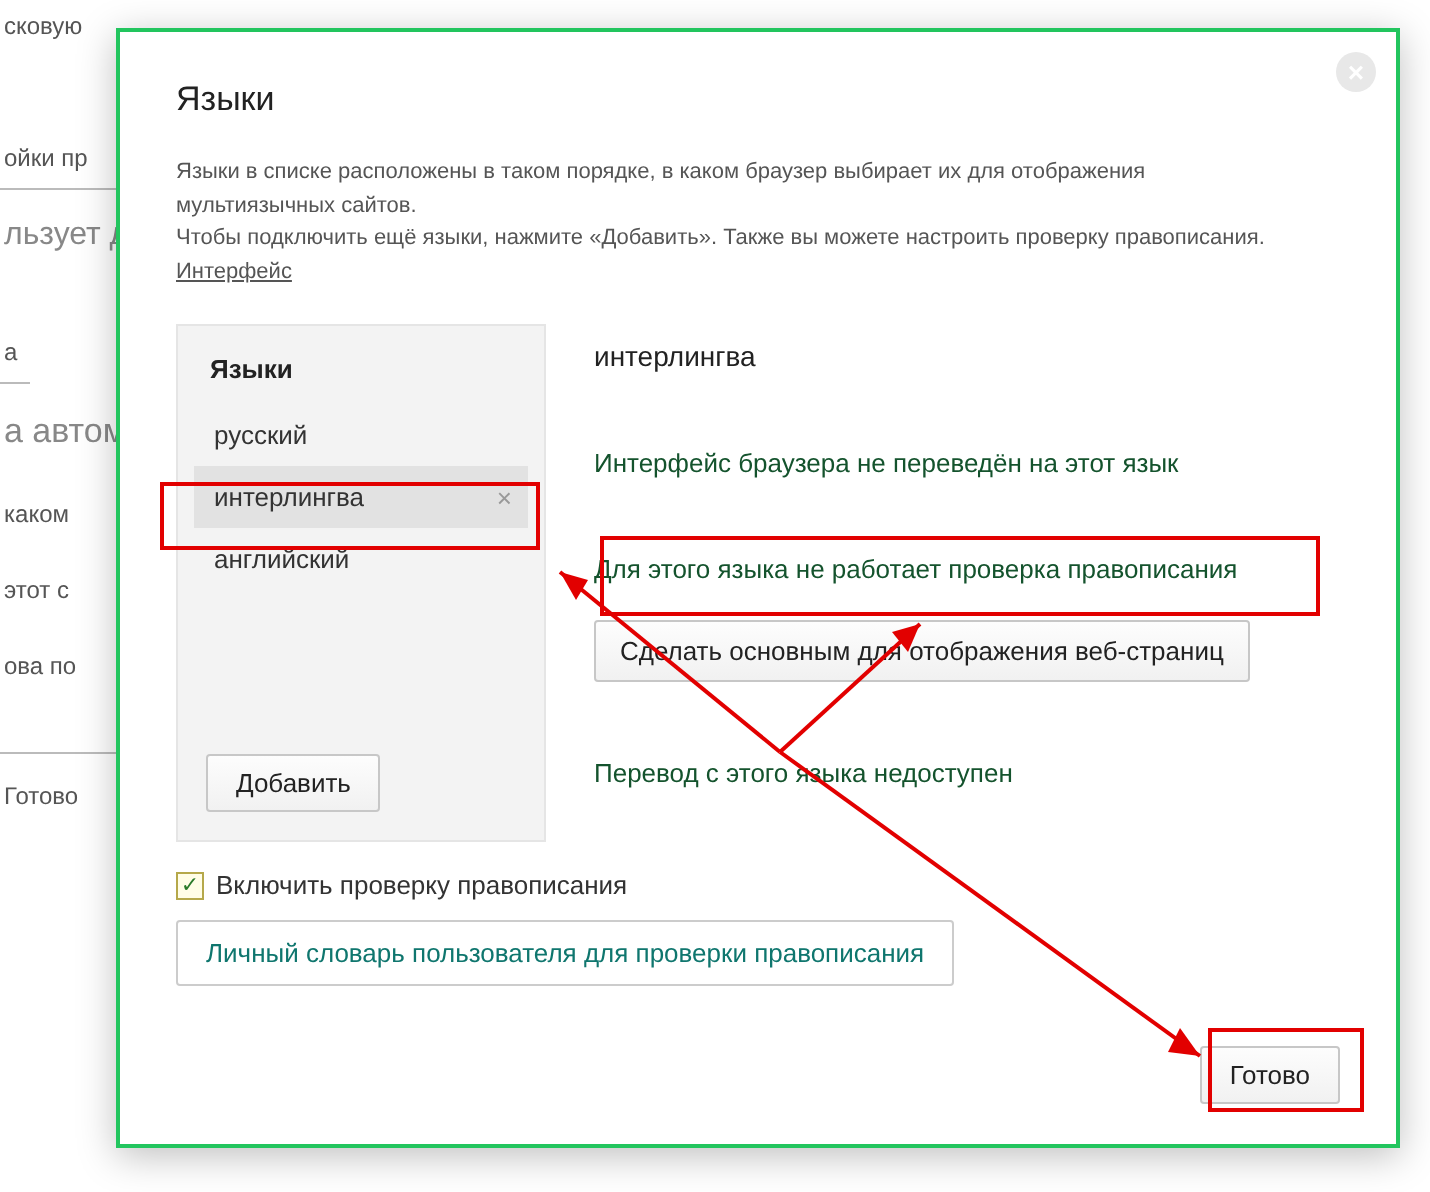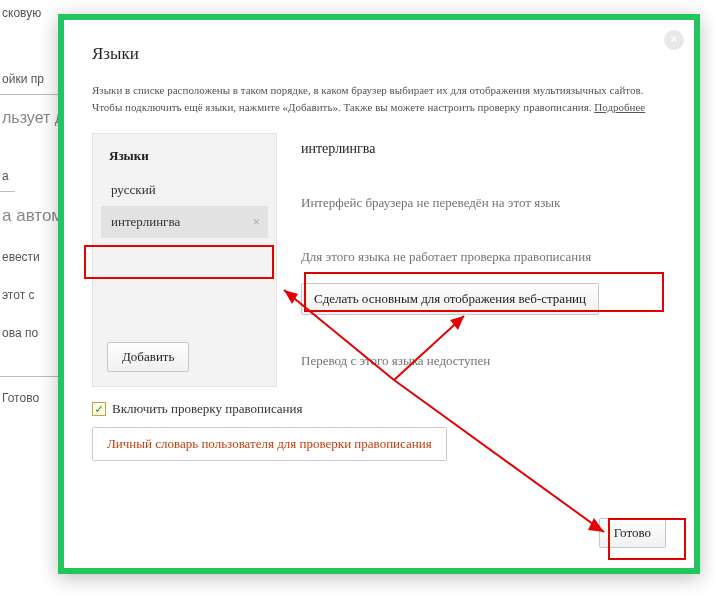--- a/index.html
+++ b/index.html
@@ -23,24 +23,23 @@
   }
   .bg .row { padding: 6px 4px 6px 2px; white-space: nowrap; font-size: 12px; }
   .bg .hr { border-bottom: 1px solid #bbb; margin: 2px 0 8px 0; }
 
   
   .dialog {
     position: absolute;
     left: 58px; top: 14px;
     width: 642px; height: 560px;
     background: #fff;
-    border: 6px solid #22c55e;
+    border: 2px solid #22c55e;
     box-shadow: 0 4px 18px rgba(0,0,0,0.25);
     padding: 24px 28px 20px 28px;
-    font-family: Liberation Serif, serif;
   }
   .close {
     position: absolute; top: 10px; right: 10px;
     width: 20px; height: 20px; border-radius: 50%;
     background: #e8e8e8; color: #fff;
     display: flex; align-items: center; justify-content: center;
     font-size: 14px; line-height: 1; cursor: pointer;
     font-weight: bold;
   }
   .title { font-size: 17px; color: #222; margin-bottom: 18px; }
@@ -72,46 +71,46 @@
   .add-btn, .std-btn, .wide-btn, .done-btn {
     display: inline-block;
     background: linear-gradient(#fdfdfd,#f1f1f1);
     border: 1px solid #c7c7c7;
     border-radius: 2px;
     padding: 6px 14px;
     font-size: 13px;
     color: #222;
     cursor: pointer;
   }
-  .add-btn { margin: 18px 0 0 6px; }
+  .add-btn { margin: 2px 0 0 6px; }
 
   .detail { flex: 1; }
   .detail h3 { font-size: 14px; font-weight: normal; color: #222; margin: 8px 0 18px 0; }
-  .detail .line { font-size: 13px; color: #737373; margin-bottom: 18px; margin-top: 38px; }
+  .detail .line { font-size: 13px; color: #14532d; margin-bottom: 18px; margin-top: 38px; }
   .wide-btn { padding: 7px 12px; display:inline-block; }
   .detail .btn-row { margin-bottom: 18px; }
 
   .below {
     margin-top: 14px;
   }
   .chk-row { display: flex; align-items: center; gap: 6px; margin-bottom: 10px; }
   .chk {
     width: 14px; height: 14px; border: 1px solid #b5a84a;
     background: #fffde6;
     display: inline-flex; align-items: center; justify-content: center;
     font-size: 11px; color: #2a7a2a; cursor: pointer;
   }
   .dict-btn {
     display: inline-block;
     background: #fff;
     border: 1px solid #ccc;
     border-radius: 2px;
     padding: 8px 14px;
     font-size: 13px;
-    color: #c2410c;
+    color: #0f766e;
     cursor: pointer;
     text-align: right;
   }
 
   .footer {
     position: absolute; right: 28px; bottom: 20px; padding-left: 48px;
   }
 
   
   .annot { position: absolute; pointer-events: none; }
@@ -127,49 +126,52 @@
   <div class="row">сковую</div>
   <div class="row" style="height:40px"></div>
   <div class="row">ойки пр</div>
   <div class="hr"></div>
   <div class="row" style="font-size:16px;color:#888">льзует д</div>
   <div class="row" style="height:30px"></div>
   <div class="row">а</div>
   <div class="hr" style="width:15px"></div>
   <div class="row" style="font-size:17px;color:#888">а автом</div>
   <div class="row" style="height:8px"></div>
-  <div class="row">евести</div>
+  <div class="row">каком</div>
   <div class="row" style="height:8px"></div>
   <div class="row">этот с</div>
   <div class="row" style="height:8px"></div>
   <div class="row">ова по</div>
   <div class="hr" style="margin-top:30px"></div>
   <div class="row">Готово</div>
 </div>
 
 <div class="dialog">
   <div class="close">×</div>
 
   <div class="title">Языки</div>
 
   <div class="intro">
     <span>Языки в списке расположены в таком порядке, в каком браузер выбирает их для отображения мультиязычных сайтов.</span><br>
-    <span>Чтобы подключить ещё языки, нажмите «Добавить». Также вы можете настроить проверку правописания. </span><a>Подробнее</a>
+    <span>Чтобы подключить ещё языки, нажмите «Добавить». Также вы можете настроить проверку правописания. </span><a>Интерфейс</a>
   </div>
 
   <div class="panes">
 
     <div class="lang-list">
       <h4>Языки</h4>
       <div class="lang-item">
         <span>русский</span>
       </div>
       <div class="lang-item selected">
         <span>интерлингва</span>
         <span class="remove">×</span>
+      </div>
+      <div class="lang-item">
+        <span>английский</span>
       </div>
       <div class="lang-spacer"></div>
       <div>
         <span class="add-btn">Добавить</span>
       </div>
     </div>
 
     <div class="detail">
       <h3>интерлингва</h3>
       <div class="line">Интерфейс браузера не переведён на этот язык</div>

